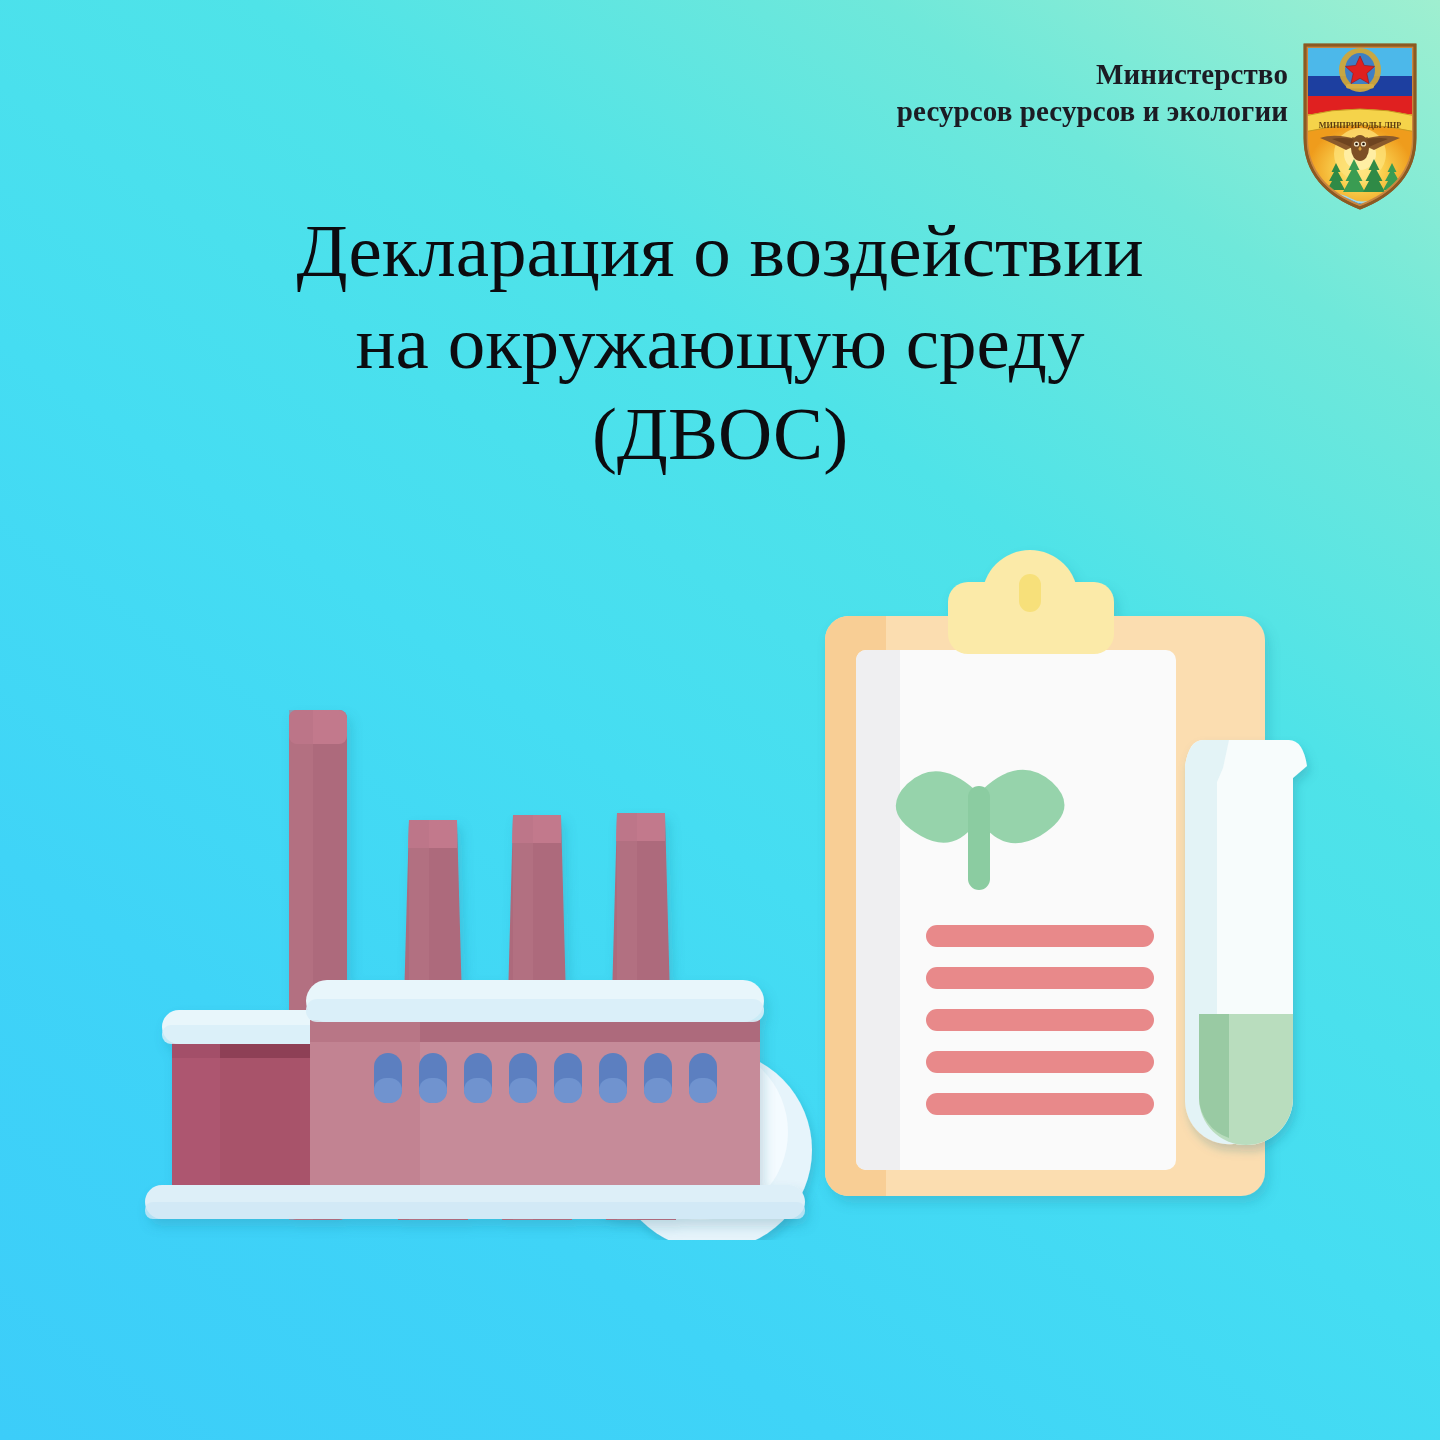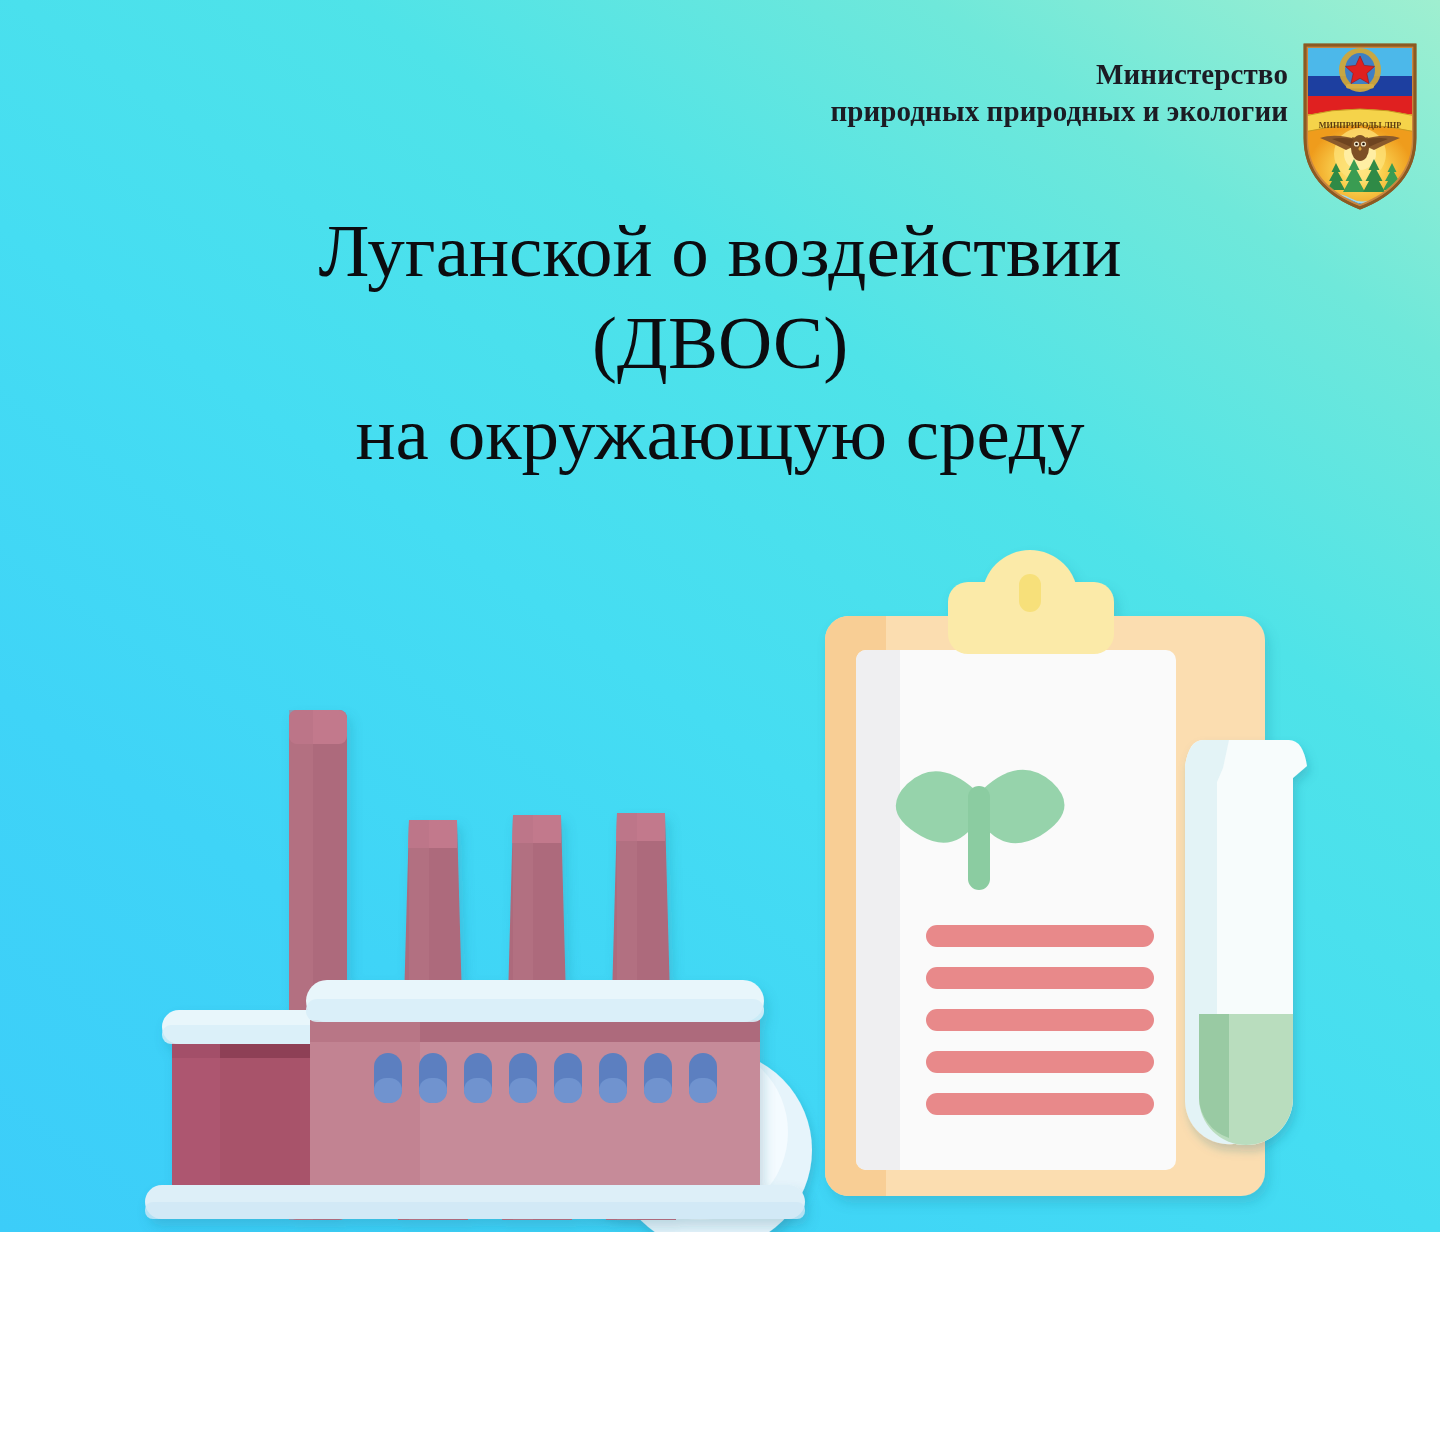--- a/index.html
+++ b/index.html
@@ -9,21 +9,21 @@
   body {
     width: 1440px;
     height: 1440px;
     overflow: hidden;
     font-family: "Liberation Serif", "DejaVu Serif", serif;
   }
 
   #poster {
     position: relative;
     width: 1440px;
-    height: 1232px;
+    height: 1440px;
     background: linear-gradient(215deg, #9fefd0 0%, #6fe8da 16%, #4fe3e8 34%, #45ddf2 55%, #3fd4f7 76%, #3ccdf9 100%);
     overflow: hidden;
   }
 
   
   .header {
     position: absolute;
     top: 42px;
     right: 22px;
     display: flex;
@@ -74,21 +74,21 @@
 </style>
 </head>
 <body>
 
 <div id="poster">
 
   <div class="header">
 
     <div class="header-text">
       <div>Министерство</div>
-      <div>природных природных и экологии</div>
+      <div>ресурсов ресурсов и экологии</div>
     </div>
 
     <svg class="emblem" viewBox="0 0 116 168">
       <defs>
         <clipPath id="shieldClip">
           <path d="M6 6 H110 V96 C110 128 90 150 58 162 C26 150 6 128 6 96 Z"></path>
         </clipPath>
         <radialGradient id="sunGrad" cx="50%" cy="58%" r="45%">
           <stop offset="0%" stop-color="#fff3a0"></stop>
           <stop offset="45%" stop-color="#f9cf4e"></stop>
@@ -146,23 +146,23 @@
           <path d="M26 158 q12 -5 24 2 q12 7 24 -2" stroke="#2f79c2" stroke-width="3" fill="none" stroke-linecap="round"></path>
           <path d="M24 166 q14 -5 26 1 q12 6 24 -2" stroke="#2f79c2" stroke-width="3" fill="none" stroke-linecap="round"></path>
         </g>
       </g>
 
       <path d="M3 3 H113 V96 C113 130 92 153 58 166 C24 153 3 130 3 96 Z" fill="none" stroke="#8c5a22" stroke-width="3"></path>
     </svg>
   </div>
 
   <div class="title">
-    <div class="title-line">Луганской о воздействии</div>
+    <div class="title-line">Декларация о воздействии</div>
+    <div class="title-line">на окружающую среду</div>
     <div class="title-line">(ДВОС)</div>
-    <div class="title-line">на окружающую среду</div>
   </div>
 
   <div class="illustration">
     <svg width="1440" height="720" viewBox="0 0 1440 720">
       <defs>
         <filter id="softShadow" x="-20%" y="-20%" width="150%" height="150%">
           <feDropShadow dx="3" dy="6" stdDeviation="5" flood-color="#1b6f8a" flood-opacity="0.25"></feDropShadow>
         </filter>
         <filter id="softShadow2" x="-20%" y="-20%" width="150%" height="150%">
           <feDropShadow dx="4" dy="7" stdDeviation="6" flood-color="#1b6f8a" flood-opacity="0.22"></feDropShadow>

